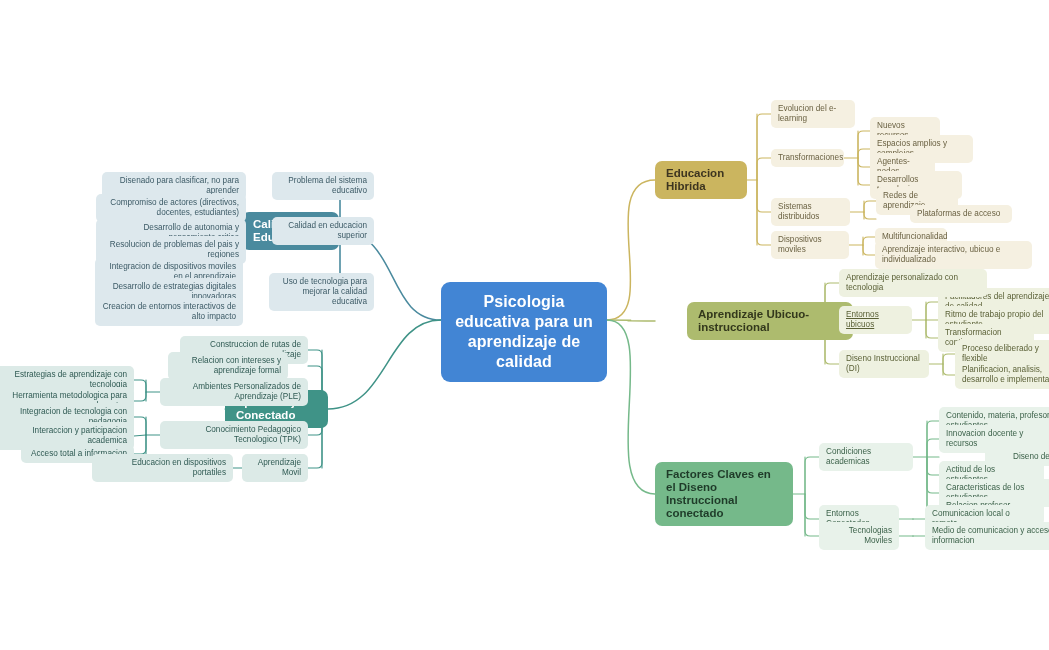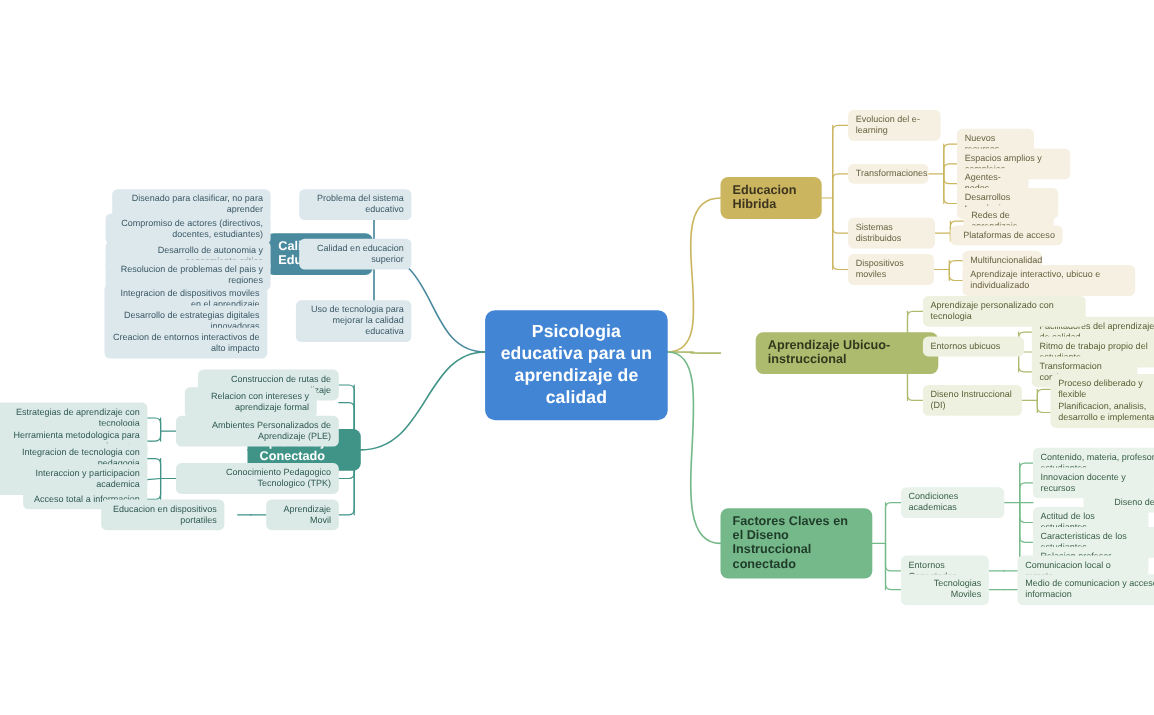--- a/index.html
+++ b/index.html
@@ -201,21 +201,21 @@
       </div>
       <div class="node pill p-tealgreen ta-r" style="width: 140px; left: -6px; top: 422px;">
         <span>Interaccion y participacion academica</span>
       </div>
       <div class="node pill p-tealgreen ta-r" style="width: 113px; left: 21px; top: 445px;">
         <span>Acceso total a informacion</span>
       </div>
       <div class="node pill p-tealgreen ta-r" style="width: 66px; left: 242px; top: 454px;">
         <span>Aprendizaje Movil</span>
       </div>
-      <div class="node pill p-tealgreen ta-r" style="width: 112px; left: 92px; top: 454px;">
+      <div class="node pill p-tealgreen ta-r" style="width: 141px; left: 92px; top: 454px;">
         <span>Educacion en dispositivos portatiles</span>
       </div>
       <div class="node branch b-gold" style="width: 92px; left: 655px; top: 161px;">
         <span>Educacion Hibrida</span>
       </div>
       <div class="node pill p-gold ta-l" style="width: 84px; left: 771px; top: 100px;">
         <span>Evolucion del e-learning</span>
       </div>
       <div class="node pill p-gold ta-l" style="width: 73px; left: 771px; top: 149px;">
         <span>Transformaciones</span>
@@ -231,36 +231,36 @@
       </div>
       <div class="node pill p-gold ta-l" style="width: 92px; left: 870px; top: 171px;">
         <span>Desarrollos tecnologicos</span>
       </div>
       <div class="node pill p-gold ta-l" style="width: 79px; left: 771px; top: 198px;">
         <span>Sistemas distribuidos</span>
       </div>
       <div class="node pill p-gold ta-l" style="width: 82px; left: 876px; top: 187px;">
         <span>Redes de aprendizaje</span>
       </div>
-      <div class="node pill p-gold ta-l" style="width: 102px; left: 864px; top: 205px; justify-content: flex-end;">
+      <div class="node pill p-gold ta-l" style="width: 102px; left: 910px; top: 205px;">
         <span>Plataformas de acceso</span>
       </div>
       <div class="node pill p-gold ta-l" style="width: 78px; left: 771px; top: 231px;">
         <span>Dispositivos moviles</span>
       </div>
       <div class="node pill p-gold ta-l" style="width: 72px; left: 875px; top: 228px;">
         <span>Multifuncionalidad</span>
       </div>
       <div class="node pill p-gold ta-l" style="width: 157px; left: 875px; top: 241px;">
         <span>Aprendizaje interactivo, ubicuo e individualizado</span>
       </div>
       <div class="node branch b-olive" style="width: 166px; left: 655px; top: 302px; margin-left: 32px;">
         <span>Aprendizaje Ubicuo- instruccional</span>
       </div>
-      <div class="node pill p-olive ta-l" style="width: 92px; left: 839px; top: 306px;">
+      <div class="node pill p-olive ta-l" style="width: 73px; left: 839px; top: 306px; text-decoration: underline;">
         <span>Entornos ubicuos</span>
       </div>
       <div class="node pill p-olive ta-l" style="width: 127px; left: 938px; top: 288px;">
         <span>Facilitadores del aprendizaje de calidad</span>
       </div>
       <div class="node pill p-olive ta-l" style="width: 130px; left: 938px; top: 306px;">
         <span>Ritmo de trabajo propio del estudiante</span>
       </div>
       <div class="node pill p-olive ta-l" style="width: 96px; left: 938px; top: 324px;">
         <span>Transformacion continua</span>

